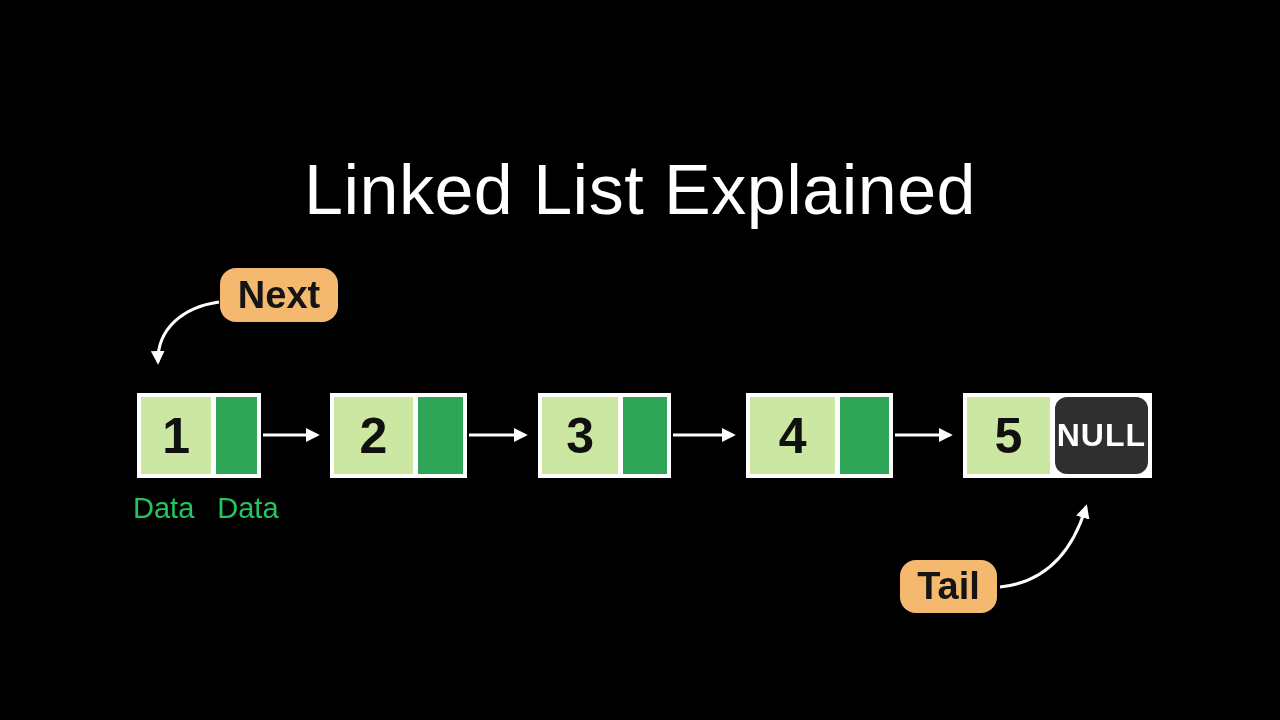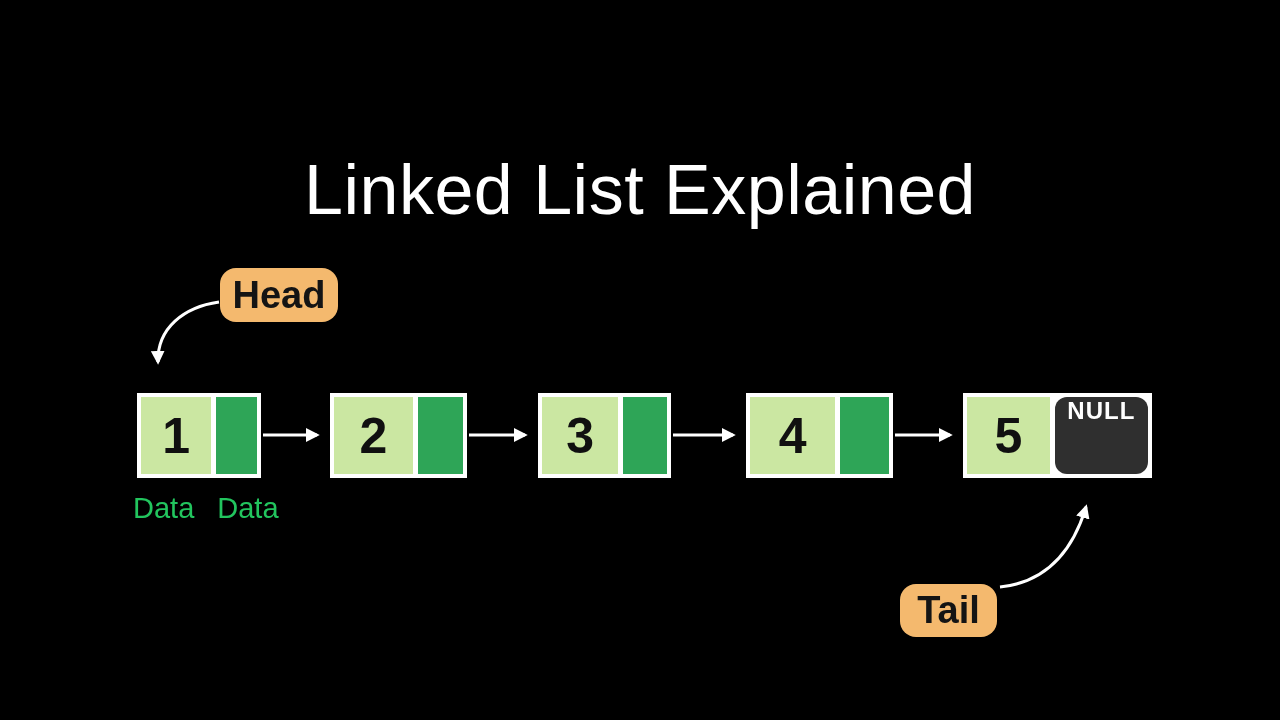--- a/index.html
+++ b/index.html
@@ -56,41 +56,41 @@
   .n2 { left: 330px; width: 137px; }
   .n3 { left: 538px; width: 133px; }
   .n4 { left: 746px; width: 147px; }
   .n5 { left: 963px; width: 189px; }
   .n5 .cell-data { flex: 47 0 0; }
   .cell-null {
     flex: 53 0 0;
     background: #2f2f2f;
     border-radius: 12px;
     display: flex;
-    align-items: flex-start;
+    align-items: center;
     justify-content: center;
     color: #ffffff;
-    font-size: 24px;
+    font-size: 32px;
     font-weight: 700;
     letter-spacing: 1px;
   }
   
   .tag {
     position: absolute;
     background: #f4b96e;
     border-radius: 16px;
     display: flex;
     align-items: center;
     justify-content: center;
     color: #141414;
     font-size: 38px;
     font-weight: 700;
   }
   .tag-head { left: 220px; top: 268px; width: 118px; height: 54px; }
-  .tag-tail { left: 900px; top: 560px; width:  97px; height: 53px; margin-top: 24px; }
+  .tag-tail { left: 900px; top: 560px; width:  97px; height: 53px; }
   
   .caption {
     position: absolute;
     left: 133px;
     top: 492px;
     display: flex;
     gap: 23px;
     color: #22c55e;
     font-size: 29px;
     font-weight: 400;
@@ -122,21 +122,21 @@
       <path d="M 219 302 C 184 307, 157 328, 158 362" marker-end="url(#ah)"></path>
       <path d="M 263 435 L 317 435" marker-end="url(#ah)"></path>
       <path d="M 469 435 L 525 435" marker-end="url(#ah)"></path>
       <path d="M 673 435 L 733 435" marker-end="url(#ah)"></path>
       <path d="M 895 435 L 950 435" marker-end="url(#ah)"></path>
       <path d="M 1000 587 C 1048 582, 1073 550, 1086 507" marker-end="url(#ah)"></path>
     </g>
   </svg>
 
   <div class="tag tag-head">
-    <span>Head</span>
+    <span>Next</span>
   </div>
 
   <div class="node n1">
     <div class="cell-data">
       <span>1</span>
     </div>
     <div class="cell-next"></div>
   </div>
 
   <div class="node n2">

